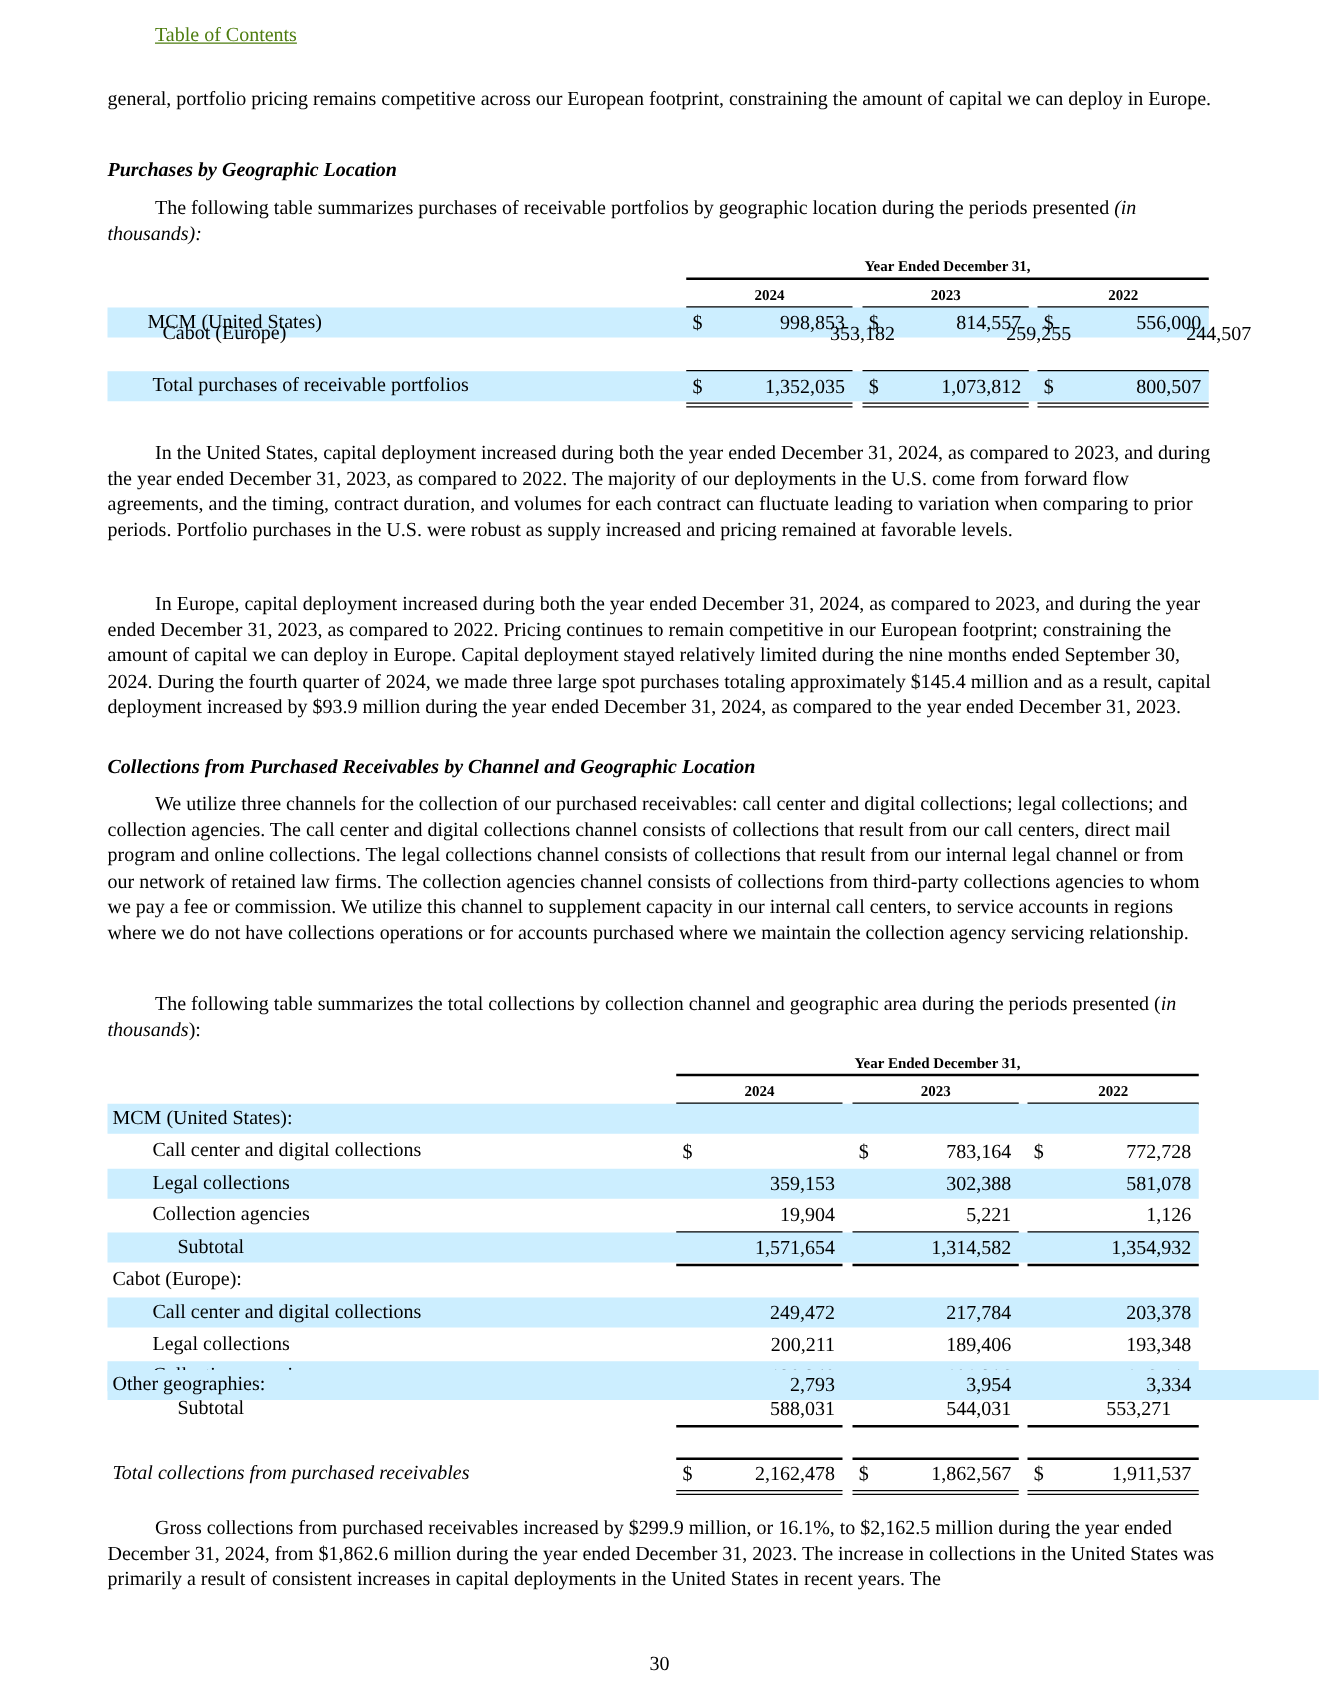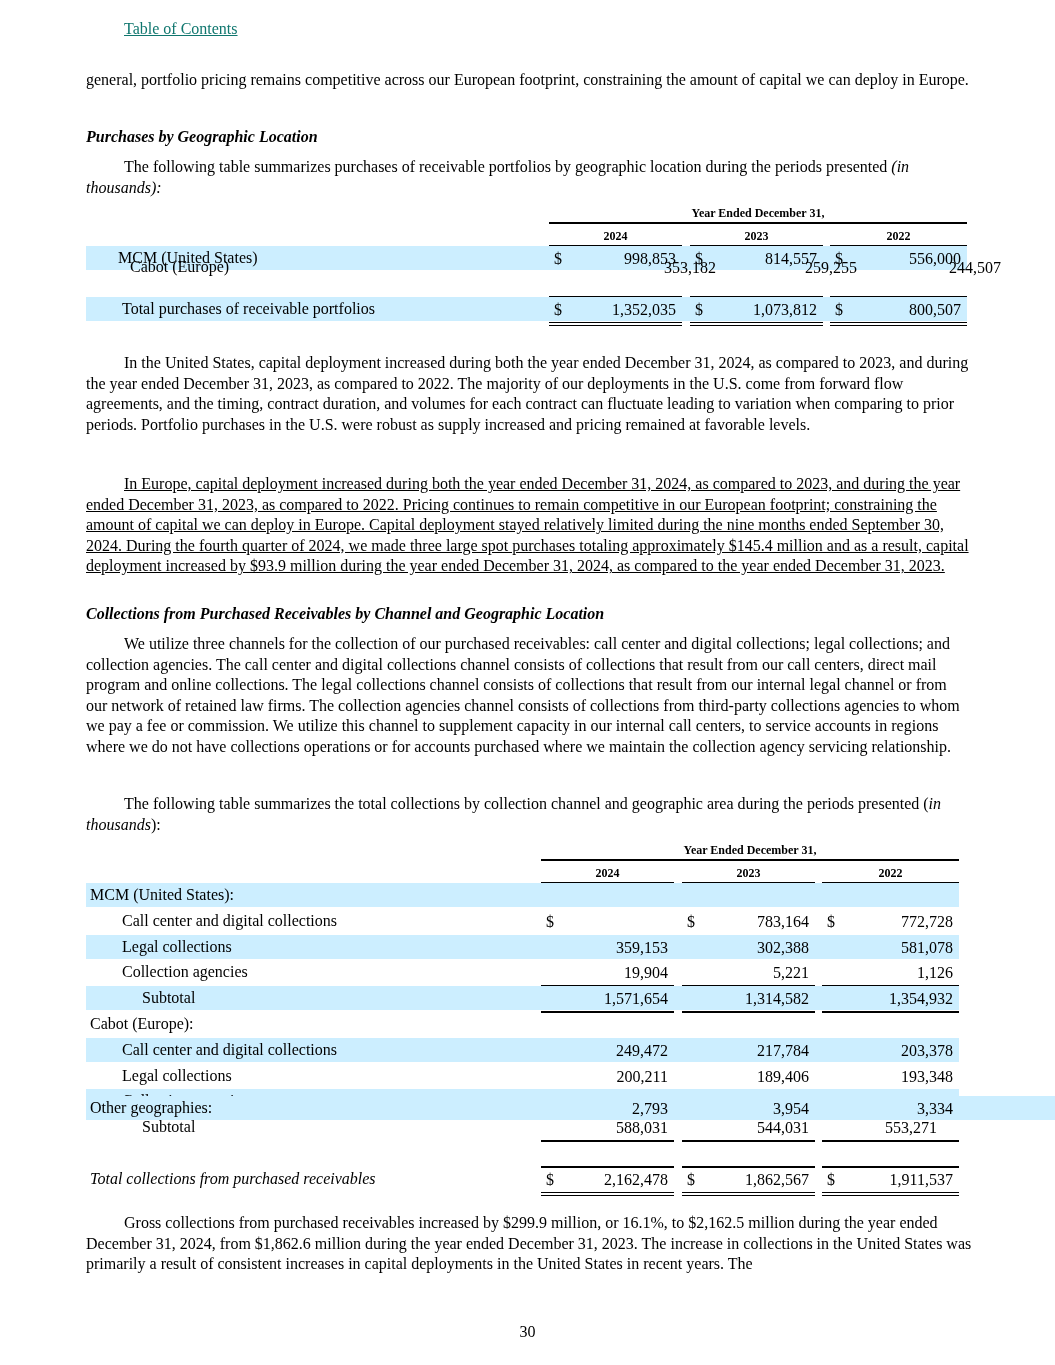--- a/index.html
+++ b/index.html
@@ -1,19 +1,19 @@
 <!DOCTYPE html>
 <html><head>
 <meta charset="utf-8">
 <style>
   html, body { margin: 0; padding: 0; background: #ffffff; }
   body { width: 1055px; height: 1365px; position: relative; overflow: hidden;
     font-family: "Liberation Serif", "DejaVu Serif", serif; color: #000; font-size: 16px; }
   .abs { position: absolute; }
-  .toc { left: 124px; top: 19px; color: #0f766e; text-decoration: underline; font-size: 16px; line-height: 20px; }
+  .toc { left: 124px; top: 19px; color: #4d7c0f; text-decoration: underline; font-size: 16px; line-height: 20px; }
   .para { left: 86px; width: 886px; line-height: 20.6px; font-size: 16px; }
   .para .indent { display: inline-block; width: 38px; }
   .heading { left: 86px; font-weight: bold; font-style: italic; font-size: 16px; line-height: 20px; }
   .tbl-row { position: absolute; left: 86px; height: 24px; }
   .tbl-row.shade { background: #cceeff; }
   .row-label { position: absolute; top: 2px; font-size: 16px; line-height: 20px; white-space: nowrap; }
   .cell { position: absolute; top: 3px; font-size: 16px; line-height: 20px; }
   .cell.dollar { text-align: left; }
   .cell.num { text-align: right; }
   .line { position: absolute; background: #000; height: 2px; }
@@ -74,21 +74,21 @@
     <div class="line" style="left: 690px; width: 133px; top: 321.5px; height: 1.5px;"></div>
     <div class="line" style="left: 690px; width: 133px; top: 324.5px; height: 1.5px;"></div>
     <div class="line" style="left: 830px; width: 137px; top: 321.5px; height: 1.5px;"></div>
     <div class="line" style="left: 830px; width: 137px; top: 324.5px; height: 1.5px;"></div>
   </div>
 
 <div class="abs para" style="top:353px;">
   <span class="indent"></span><span>In the United States, capital deployment increased during both the year ended December 31, 2024, as compared to 2023, and during the year ended December 31, 2023, as compared to 2022. The majority of our deployments in the U.S. come from forward flow agreements, and the timing, contract duration, and volumes for each contract can fluctuate leading to variation when comparing to prior periods. Portfolio purchases in the U.S. were robust as supply increased and pricing remained at favorable levels.</span>
 </div>
 
-<div class="abs para" style="top:474px;text-decoration:underline;">
+<div class="abs para" style="top:474px;">
   <span class="indent"></span><span>In Europe, capital deployment increased during both the year ended December 31, 2024, as compared to 2023, and during the year ended December 31, 2023, as compared to 2022. Pricing continues to remain competitive in our European footprint; constraining the amount of capital we can deploy in Europe. Capital deployment stayed relatively limited during the nine months ended September 30, 2024. During the fourth quarter of 2024, we made three large spot purchases totaling approximately $145.4 million and as a result, capital deployment increased by $93.9 million during the year ended December 31, 2024, as compared to the year ended December 31, 2023.</span>
 </div>
 
 <div class="abs heading" style="top:604px;">Collections from Purchased Receivables by Channel and Geographic Location</div>
 
 <div class="abs para" style="top:634px;">
   <span class="indent"></span><span>We utilize three channels for the collection of our purchased receivables: call center and digital collections; legal collections; and collection agencies. The call center and digital collections channel consists of collections that result from our call centers, direct mail program and online collections. The legal collections channel consists of collections that result from our internal legal channel or from our network of retained law firms. The collection agencies channel consists of collections from third-party collections agencies to whom we pay a fee or commission. We utilize this channel to supplement capacity in our internal call centers, to service accounts in regions where we do not have collections operations or for accounts purchased where we maintain the collection agency servicing relationship.</span>
 </div>
 
 <div class="abs para" style="top:794px;">

